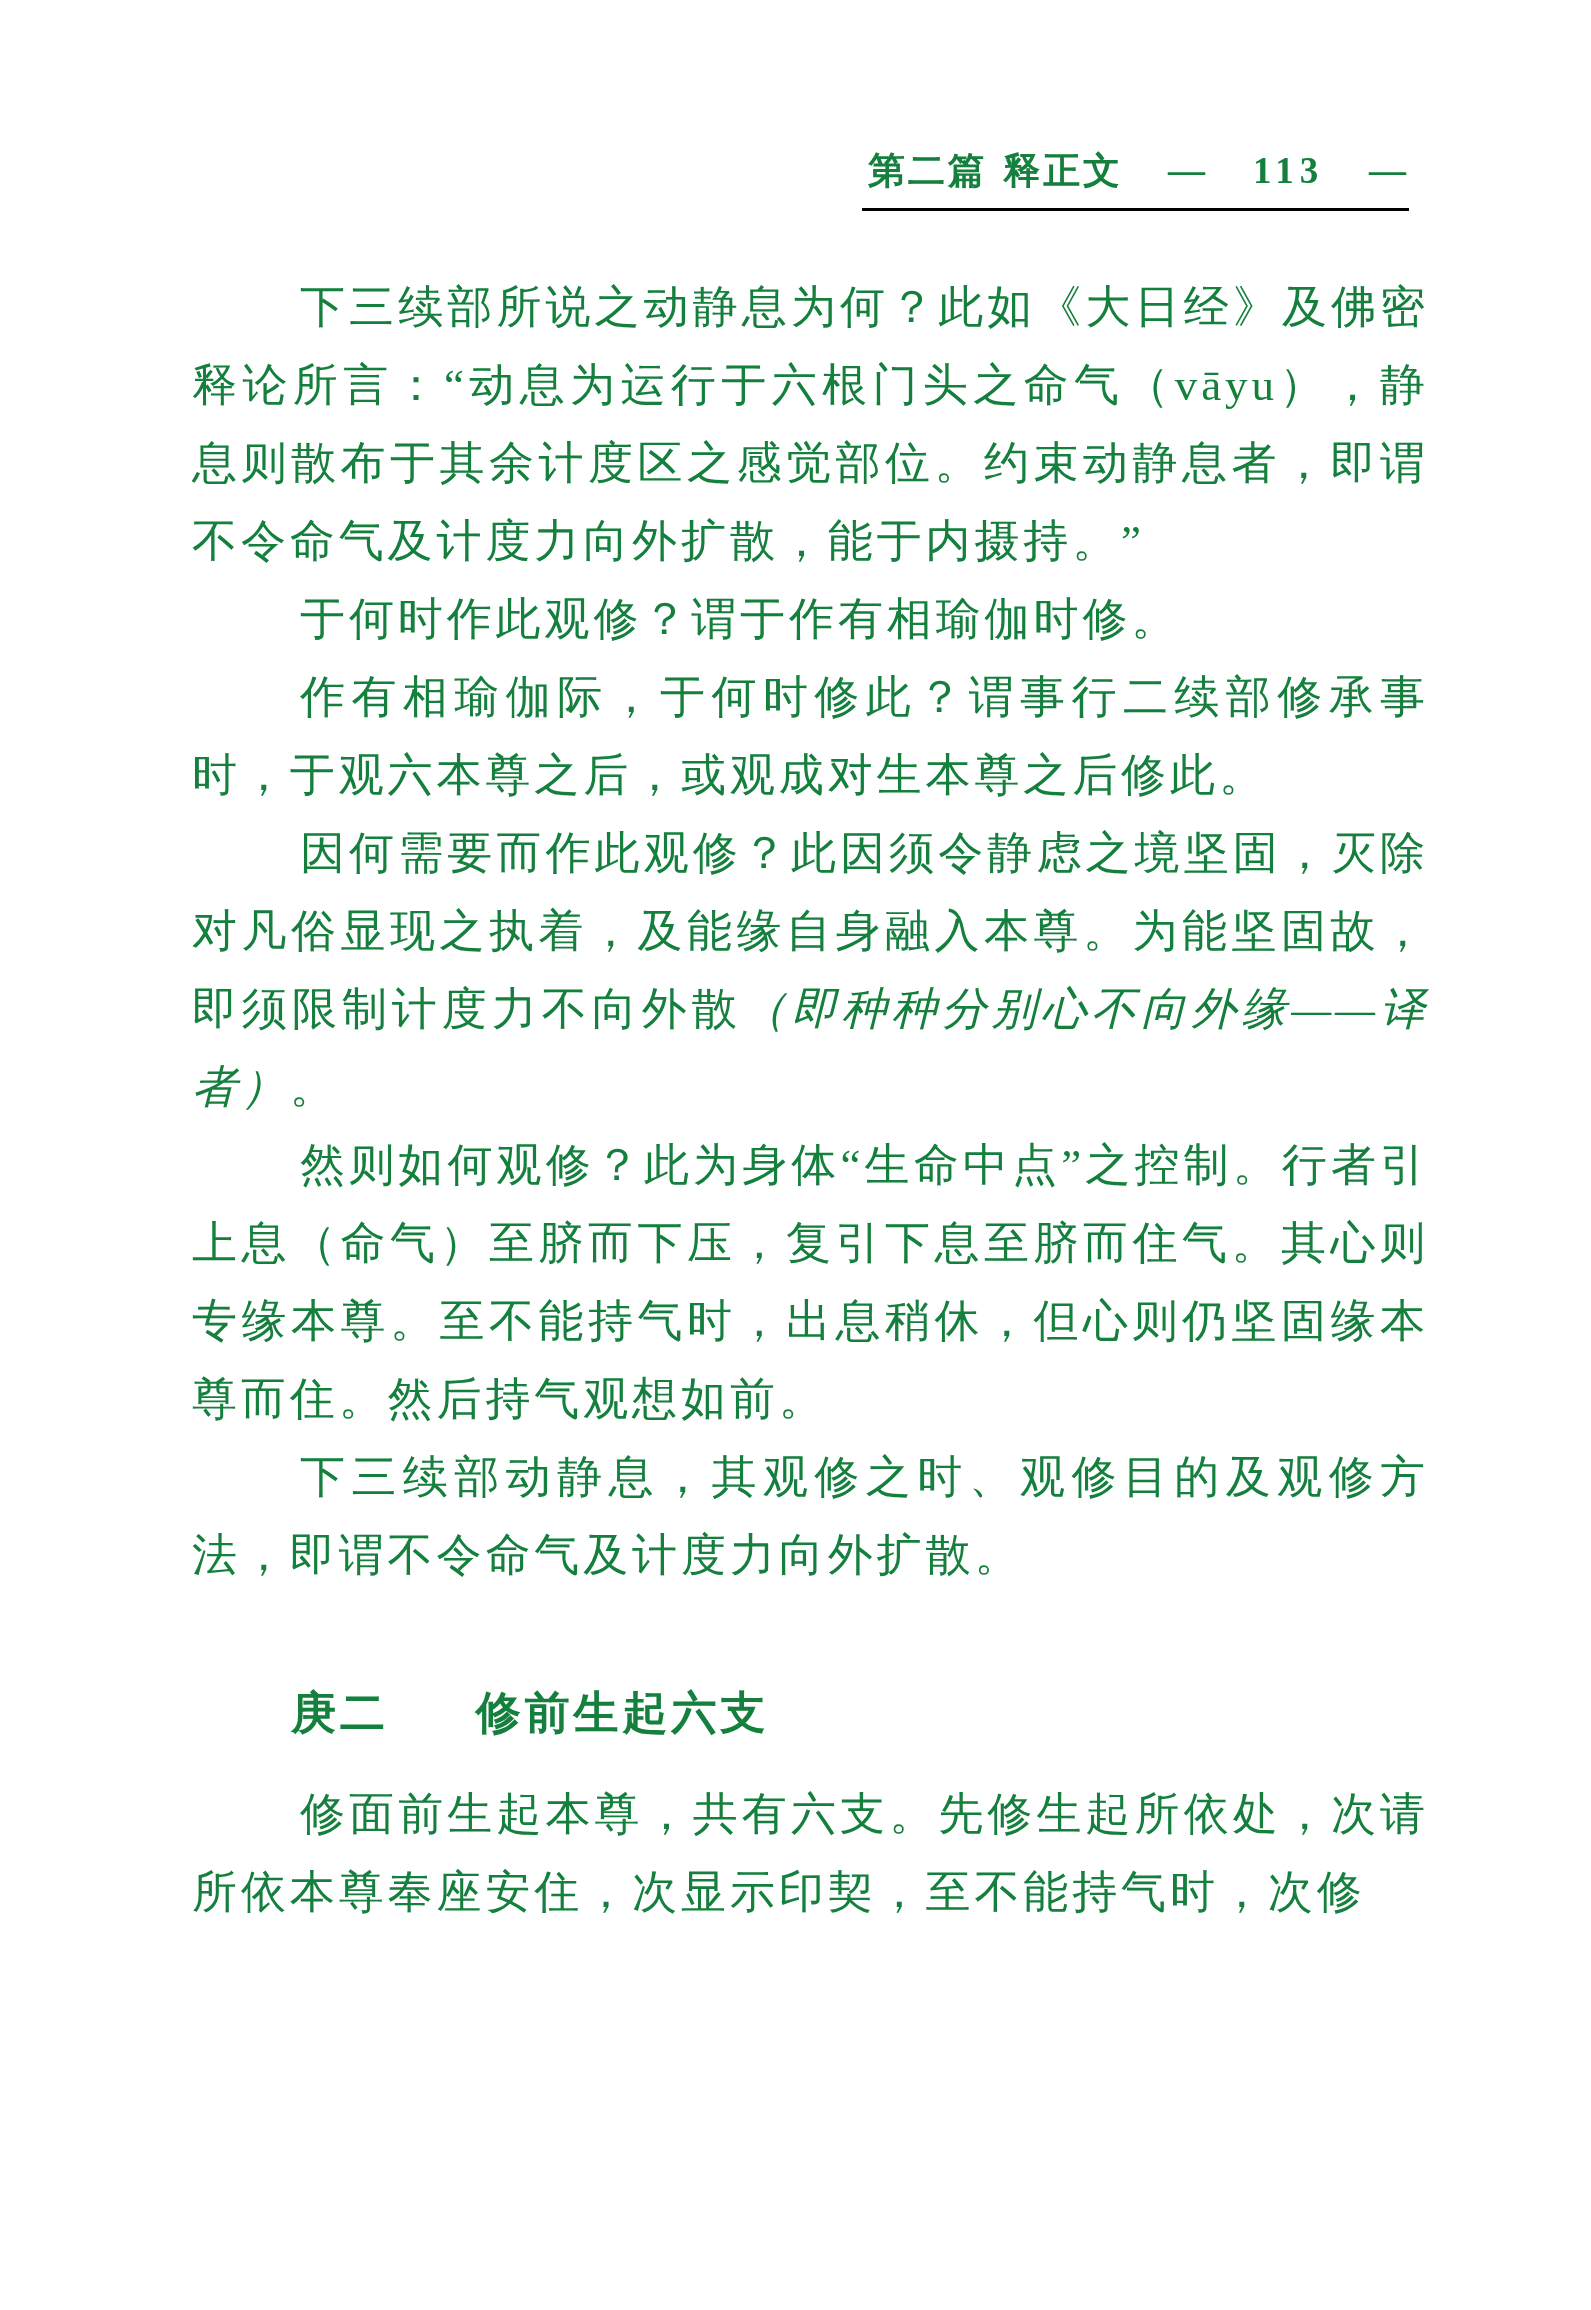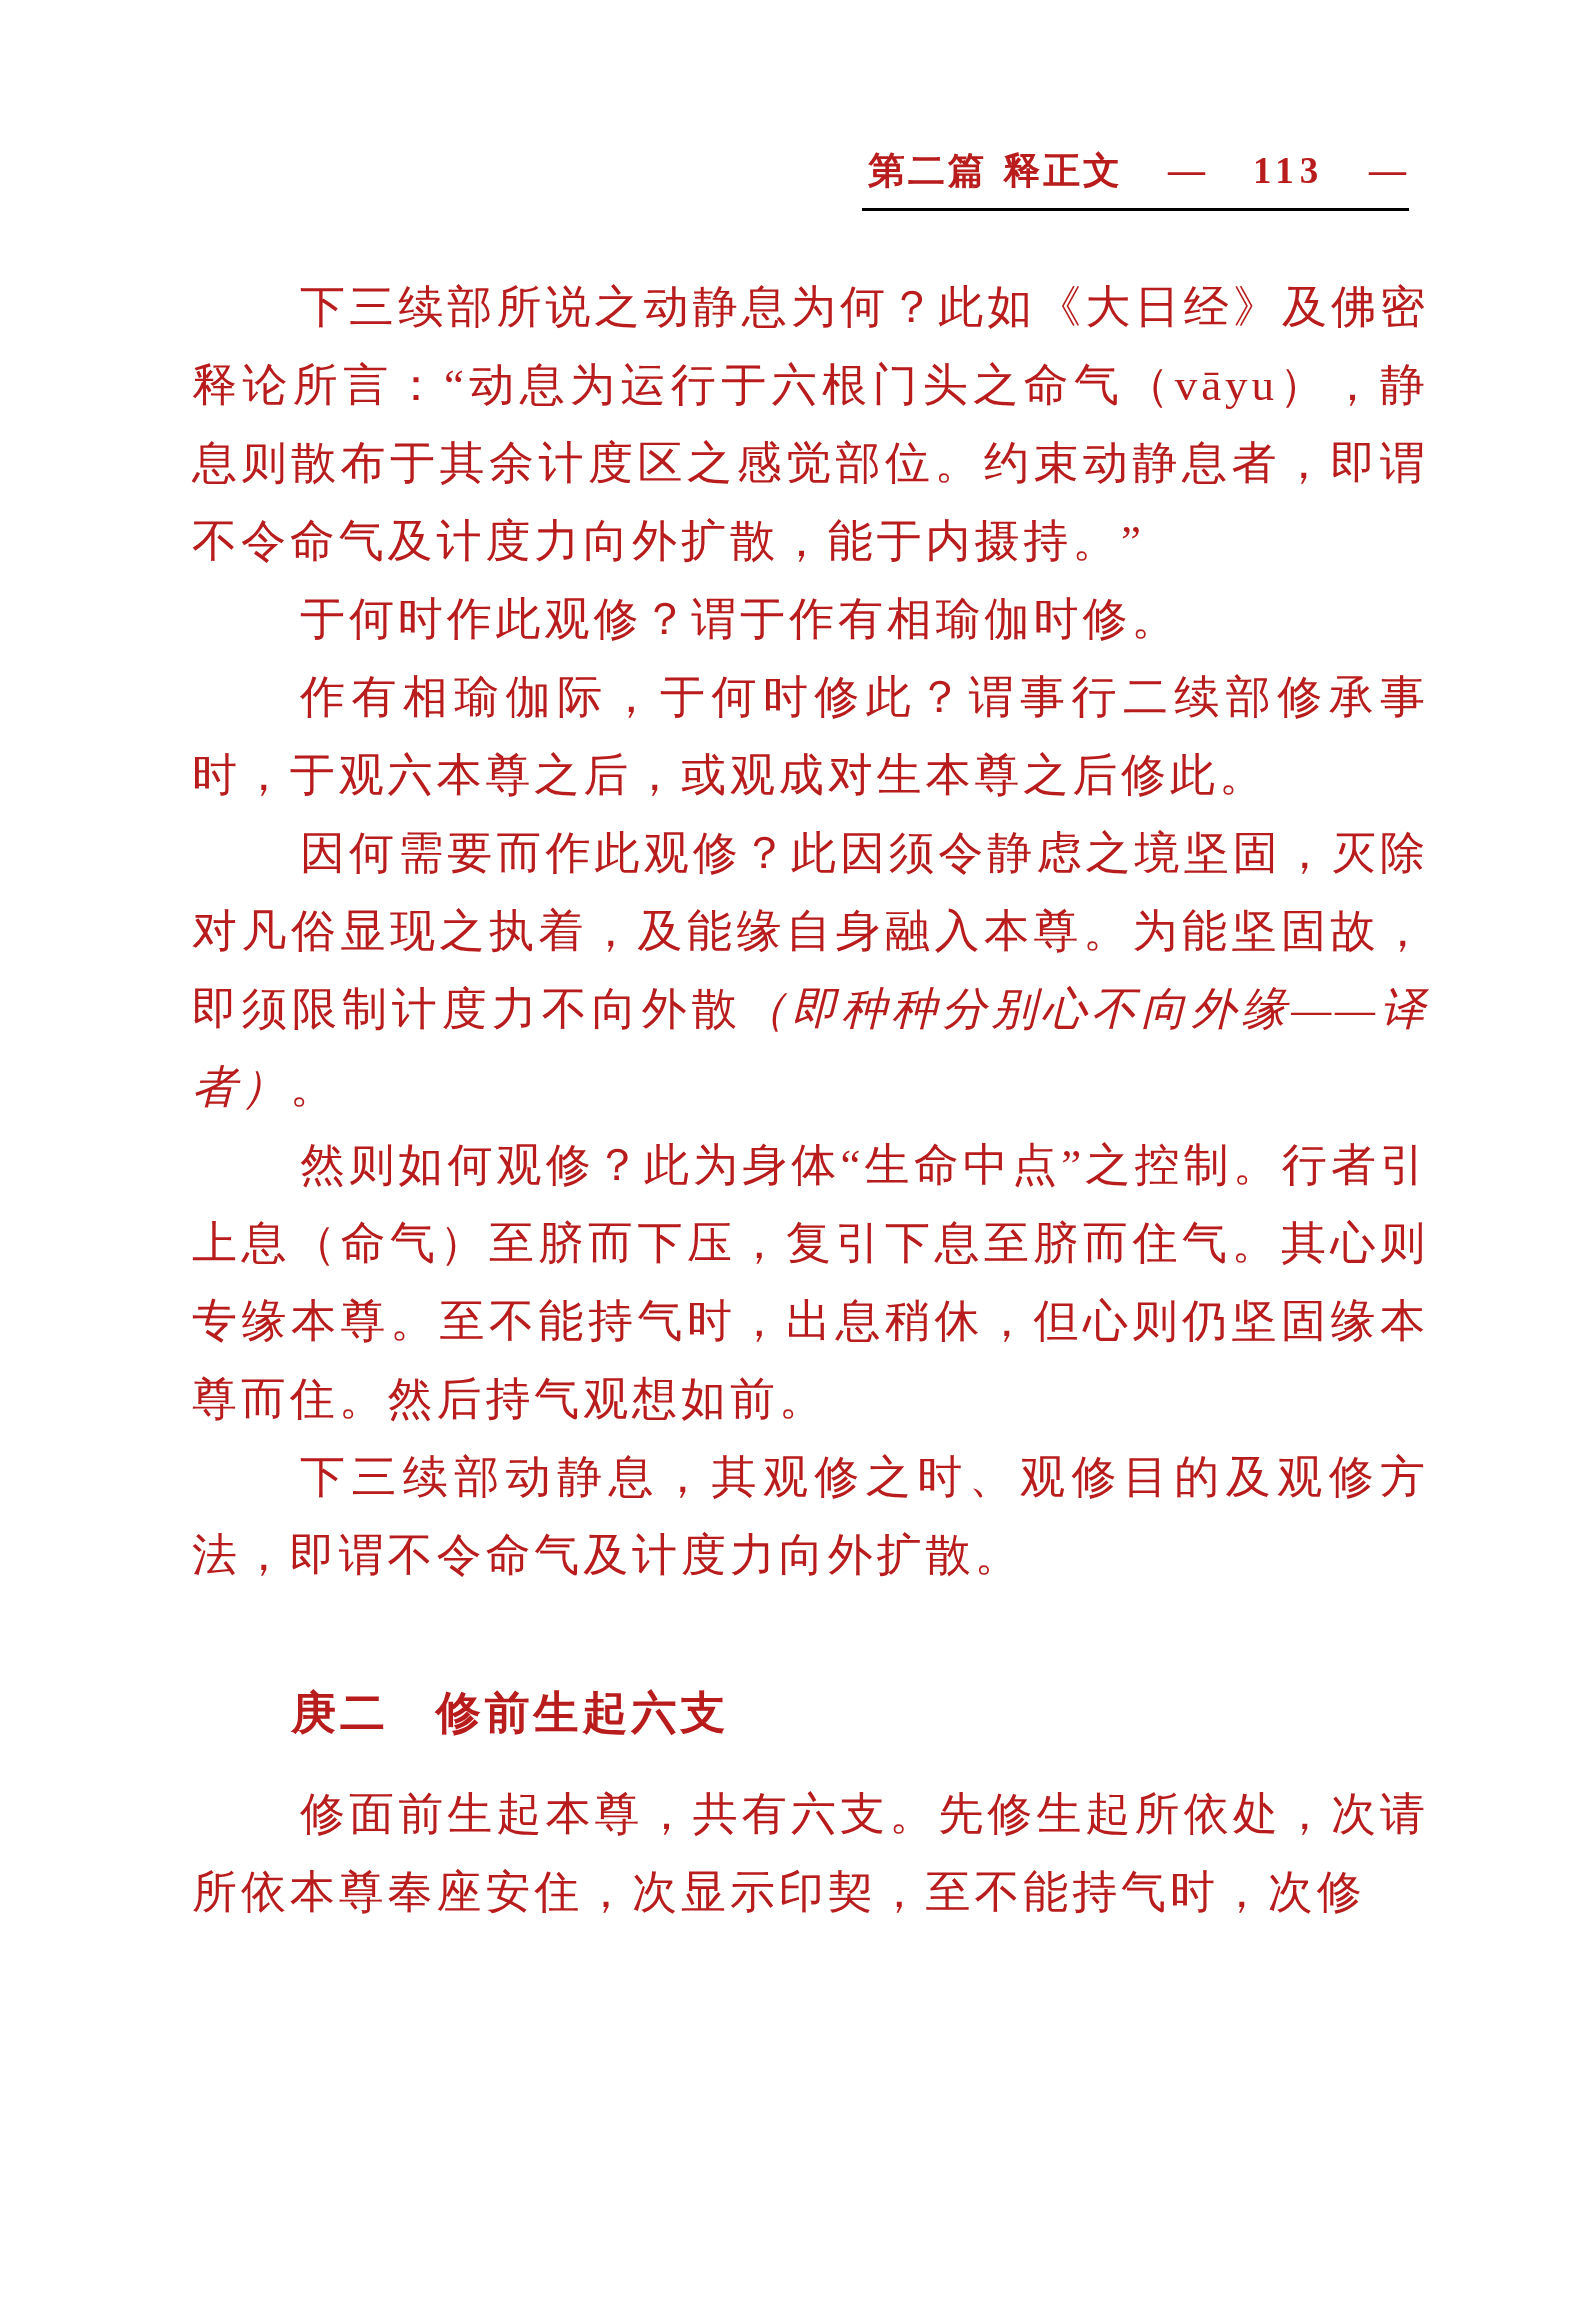--- a/index.html
+++ b/index.html
@@ -5,21 +5,21 @@
   html, body {
     margin: 0;
     padding: 0;
     background: #e8e8e8;
   }
   .page {
     position: relative;
     width: 1592px;
     height: 2310px;
     background: #ffffff;
-    color: #b91c1c;
+    color: #15803d;
     font-family: "Liberation Serif", "DejaVu Serif", serif;
     overflow: hidden;
   }
   
   .running-header {
     position: absolute;
     top: 146px;
     right: 183px;
     font-size: 37px;
     font-weight: 700;
@@ -53,21 +53,21 @@
 
   h3.section-heading {
     margin: 80px 0 23.4px 0;
     font-size: 45px;
     font-weight: 700;
     line-height: 78px;
     letter-spacing: 3.9px;
     text-indent: 2.2em;
     text-align: left;
   }
-  h3.section-heading .heading-title { margin-left: 47px; text-align: right; }
+  h3.section-heading .heading-title { margin-left: 87px; text-align: right; }
 </style>
 </head>
 <body>
 
 <div class="page">
 
   <div class="running-header">
     <span>第二篇</span><span class="hs">释正文</span><span class="hs-wide">—</span><span class="hs-wide pagenum">113</span><span class="hs-wide">—</span>
   </div>
 

